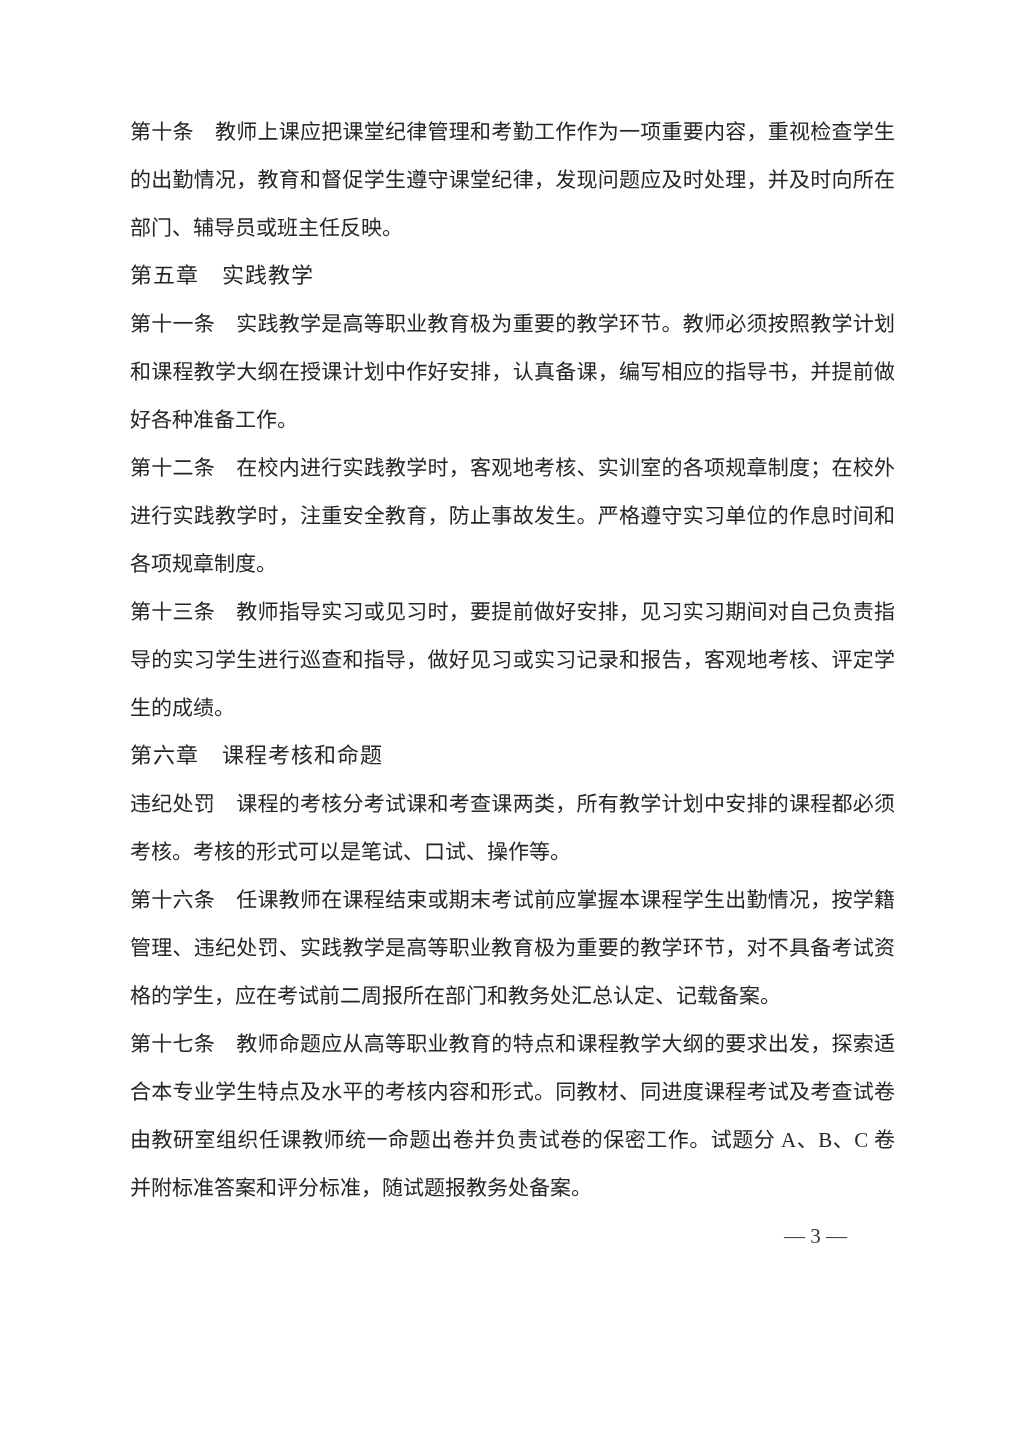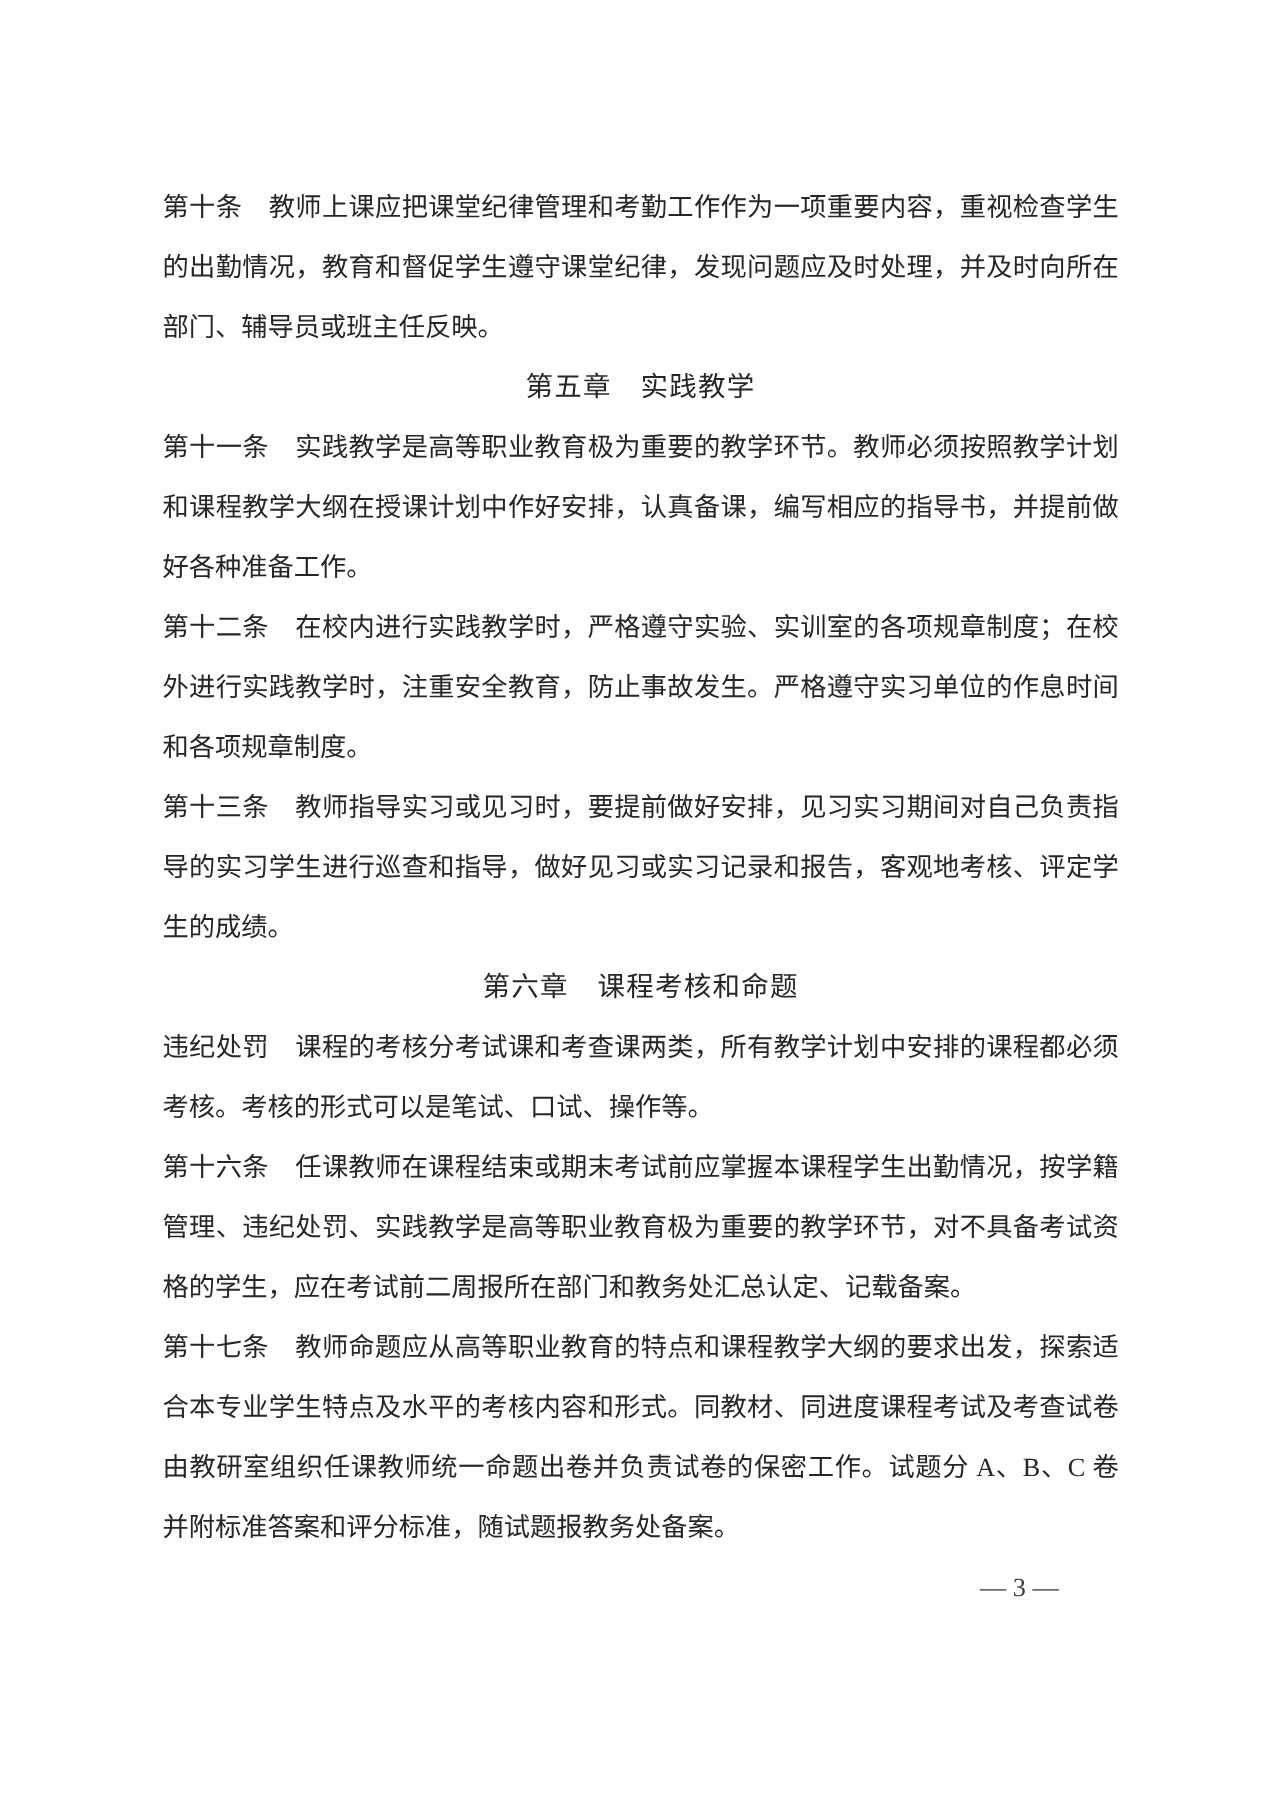--- a/index.html
+++ b/index.html
@@ -14,37 +14,36 @@
   }
   .page {
     position: relative;
     width: 1024px;
     height: 1448px;
     background: #ffffff;
   }
   .content {
     position: absolute;
     left: 130px;
-    top: 142px;
+    top: 108px;
     width: 765px;
     font-family: "Liberation Serif", "DejaVu Serif", serif;
     font-size: 21px;
     line-height: 48px;
     color: #262626;
   }
   .content p {
     margin: 0;
     text-align: justify;
     text-justify: inter-character;
   }
   .content h2.chapter {
     margin: 0;
     font-size: 22px;
     font-weight: normal;
-    text-align: center;
     line-height: 48px;
     color: #262626;
     letter-spacing: 1px;
   }
   .page-number {
     margin: 0;
     line-height: 48px;
     text-align: right;
     padding-right: 48px;
     font-size: 21px;
@@ -52,21 +51,21 @@
   }
 </style>
 </head>
 <body>
 
 <div class="page">
   <main class="content">
     <p>第十条　教师上课应把课堂纪律管理和考勤工作作为一项重要内容，重视检查学生的出勤情况，教育和督促学生遵守课堂纪律，发现问题应及时处理，并及时向所在部门、辅导员或班主任反映。</p>
     <h2 class="chapter">第五章　实践教学</h2>
     <p>第十一条　实践教学是高等职业教育极为重要的教学环节。教师必须按照教学计划和课程教学大纲在授课计划中作好安排，认真备课，编写相应的指导书，并提前做好各种准备工作。</p>
-    <p>第十二条　在校内进行实践教学时，严格遵守实验、实训室的各项规章制度；在校外进行实践教学时，注重安全教育，防止事故发生。严格遵守实习单位的作息时间和各项规章制度。</p>
+    <p>第十二条　在校内进行实践教学时，客观地考核、实训室的各项规章制度；在校外进行实践教学时，注重安全教育，防止事故发生。严格遵守实习单位的作息时间和各项规章制度。</p>
     <p>第十三条　教师指导实习或见习时，要提前做好安排，见习实习期间对自己负责指导的实习学生进行巡查和指导，做好见习或实习记录和报告，客观地考核、评定学生的成绩。</p>
     <h2 class="chapter">第六章　课程考核和命题</h2>
     <p>违纪处罚　课程的考核分考试课和考查课两类，所有教学计划中安排的课程都必须考核。考核的形式可以是笔试、口试、操作等。</p>
     <p>第十六条　任课教师在课程结束或期末考试前应掌握本课程学生出勤情况，按学籍管理、违纪处罚、实践教学是高等职业教育极为重要的教学环节，对不具备考试资格的学生，应在考试前二周报所在部门和教务处汇总认定、记载备案。</p>
     <p>第十七条　教师命题应从高等职业教育的特点和课程教学大纲的要求出发，探索适合本专业学生特点及水平的考核内容和形式。同教材、同进度课程考试及考查试卷由教研室组织任课教师统一命题出卷并负责试卷的保密工作。试题分 A、B、C 卷并附标准答案和评分标准，随试题报教务处备案。</p>
     <div class="page-number">— 3 —</div>
   </main>
 </div>
 
 </body></html>

